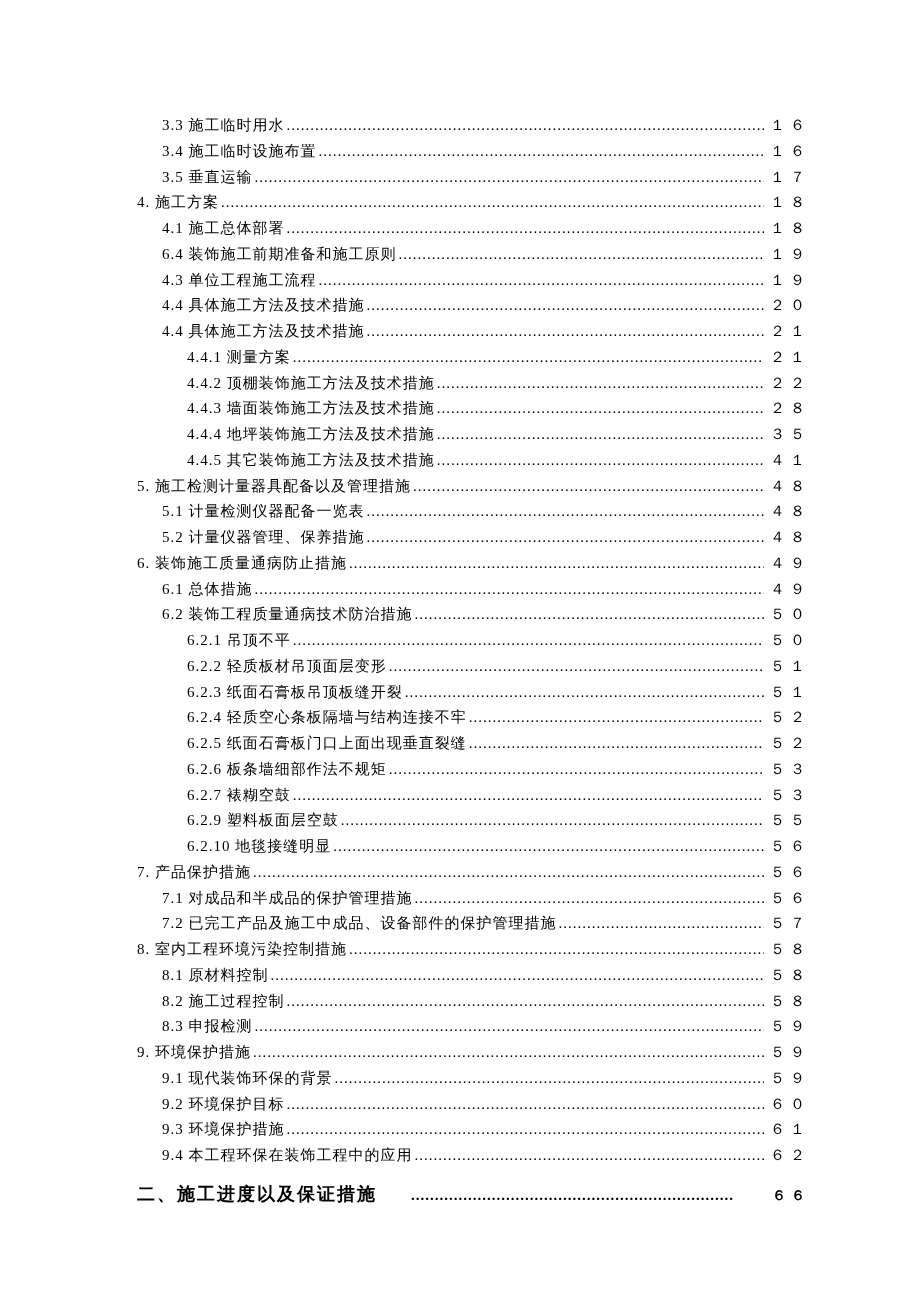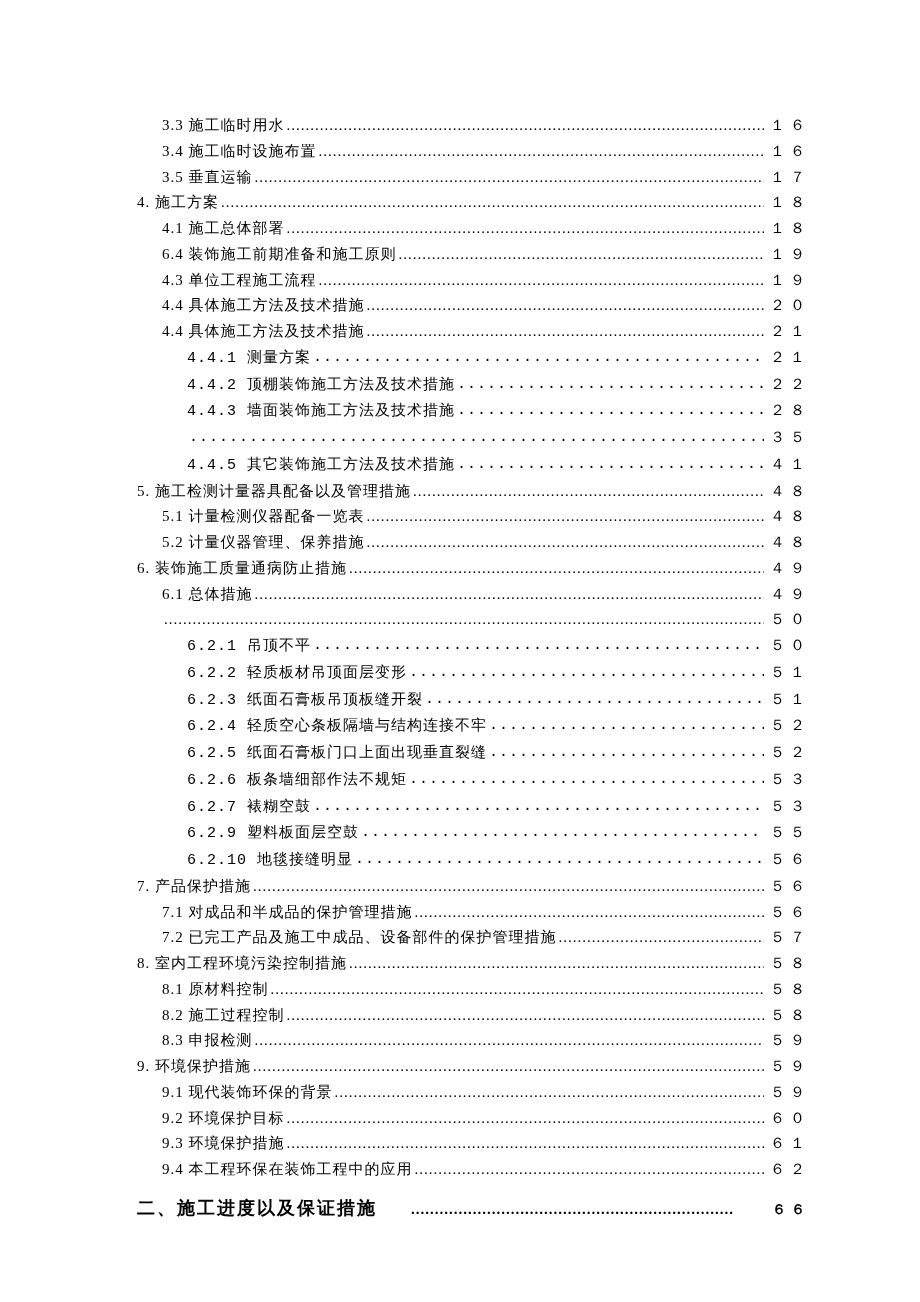--- a/index.html
+++ b/index.html
@@ -59,21 +59,21 @@
     font-weight: bold;
     font-size: 14px;
   }
   .toc-row.heading {
     margin-top: 14px;
     margin-bottom: 6px;
     gap: 32px;
   }
   .indent-0 { padding-left: 0; }
   .indent-1 { padding-left: 25px; }
-  .indent-2 { padding-left: 50px; font-family: Liberation Mono, monospace; }
+  .indent-2 { padding-left: 50px; }
 </style>
 </head>
 <body>
 
 <div id="toc-container">
     <div class="toc-row indent-1">
       <span class="title">3.3 施工临时用水</span>
       <span class="leader"></span>
       <span class="page">１６</span>
     </div>
@@ -126,20 +126,21 @@
       <span class="title">4.4.2 顶棚装饰施工方法及技术措施</span>
       <span class="leader"></span>
       <span class="page">２２</span>
     </div>
     <div class="toc-row indent-2">
       <span class="title">4.4.3 墙面装饰施工方法及技术措施</span>
       <span class="leader"></span>
       <span class="page">２８</span>
     </div>
     <div class="toc-row indent-2">
+      <span class="title">4.4.4 地坪装饰施工方法及技术措施</span>
       <span class="leader"></span>
       <span class="page">３５</span>
     </div>
     <div class="toc-row indent-2">
       <span class="title">4.4.5 其它装饰施工方法及技术措施</span>
       <span class="leader"></span>
       <span class="page">４１</span>
     </div>
     <div class="toc-row indent-0">
       <span class="title">5. 施工检测计量器具配备以及管理措施</span>
@@ -160,20 +161,21 @@
       <span class="title">6. 装饰施工质量通病防止措施</span>
       <span class="leader"></span>
       <span class="page">４９</span>
     </div>
     <div class="toc-row indent-1">
       <span class="title">6.1 总体措施</span>
       <span class="leader"></span>
       <span class="page">４９</span>
     </div>
     <div class="toc-row indent-1">
+      <span class="title">6.2 装饰工程质量通病技术防治措施</span>
       <span class="leader"></span>
       <span class="page">５０</span>
     </div>
     <div class="toc-row indent-2">
       <span class="title">6.2.1 吊顶不平</span>
       <span class="leader"></span>
       <span class="page">５０</span>
     </div>
     <div class="toc-row indent-2">
       <span class="title">6.2.2 轻质板材吊顶面层变形</span>

